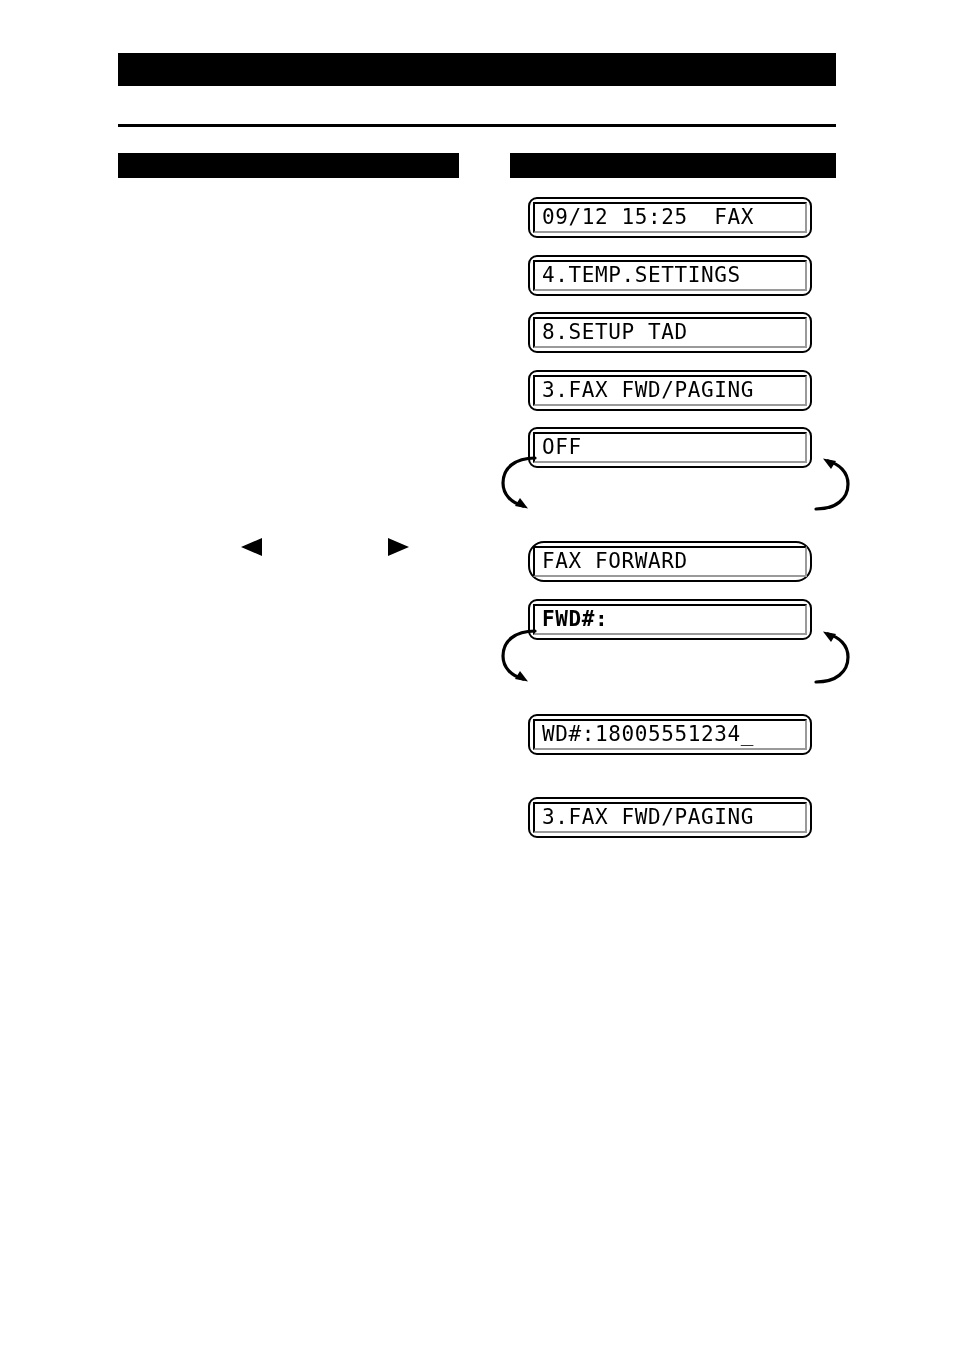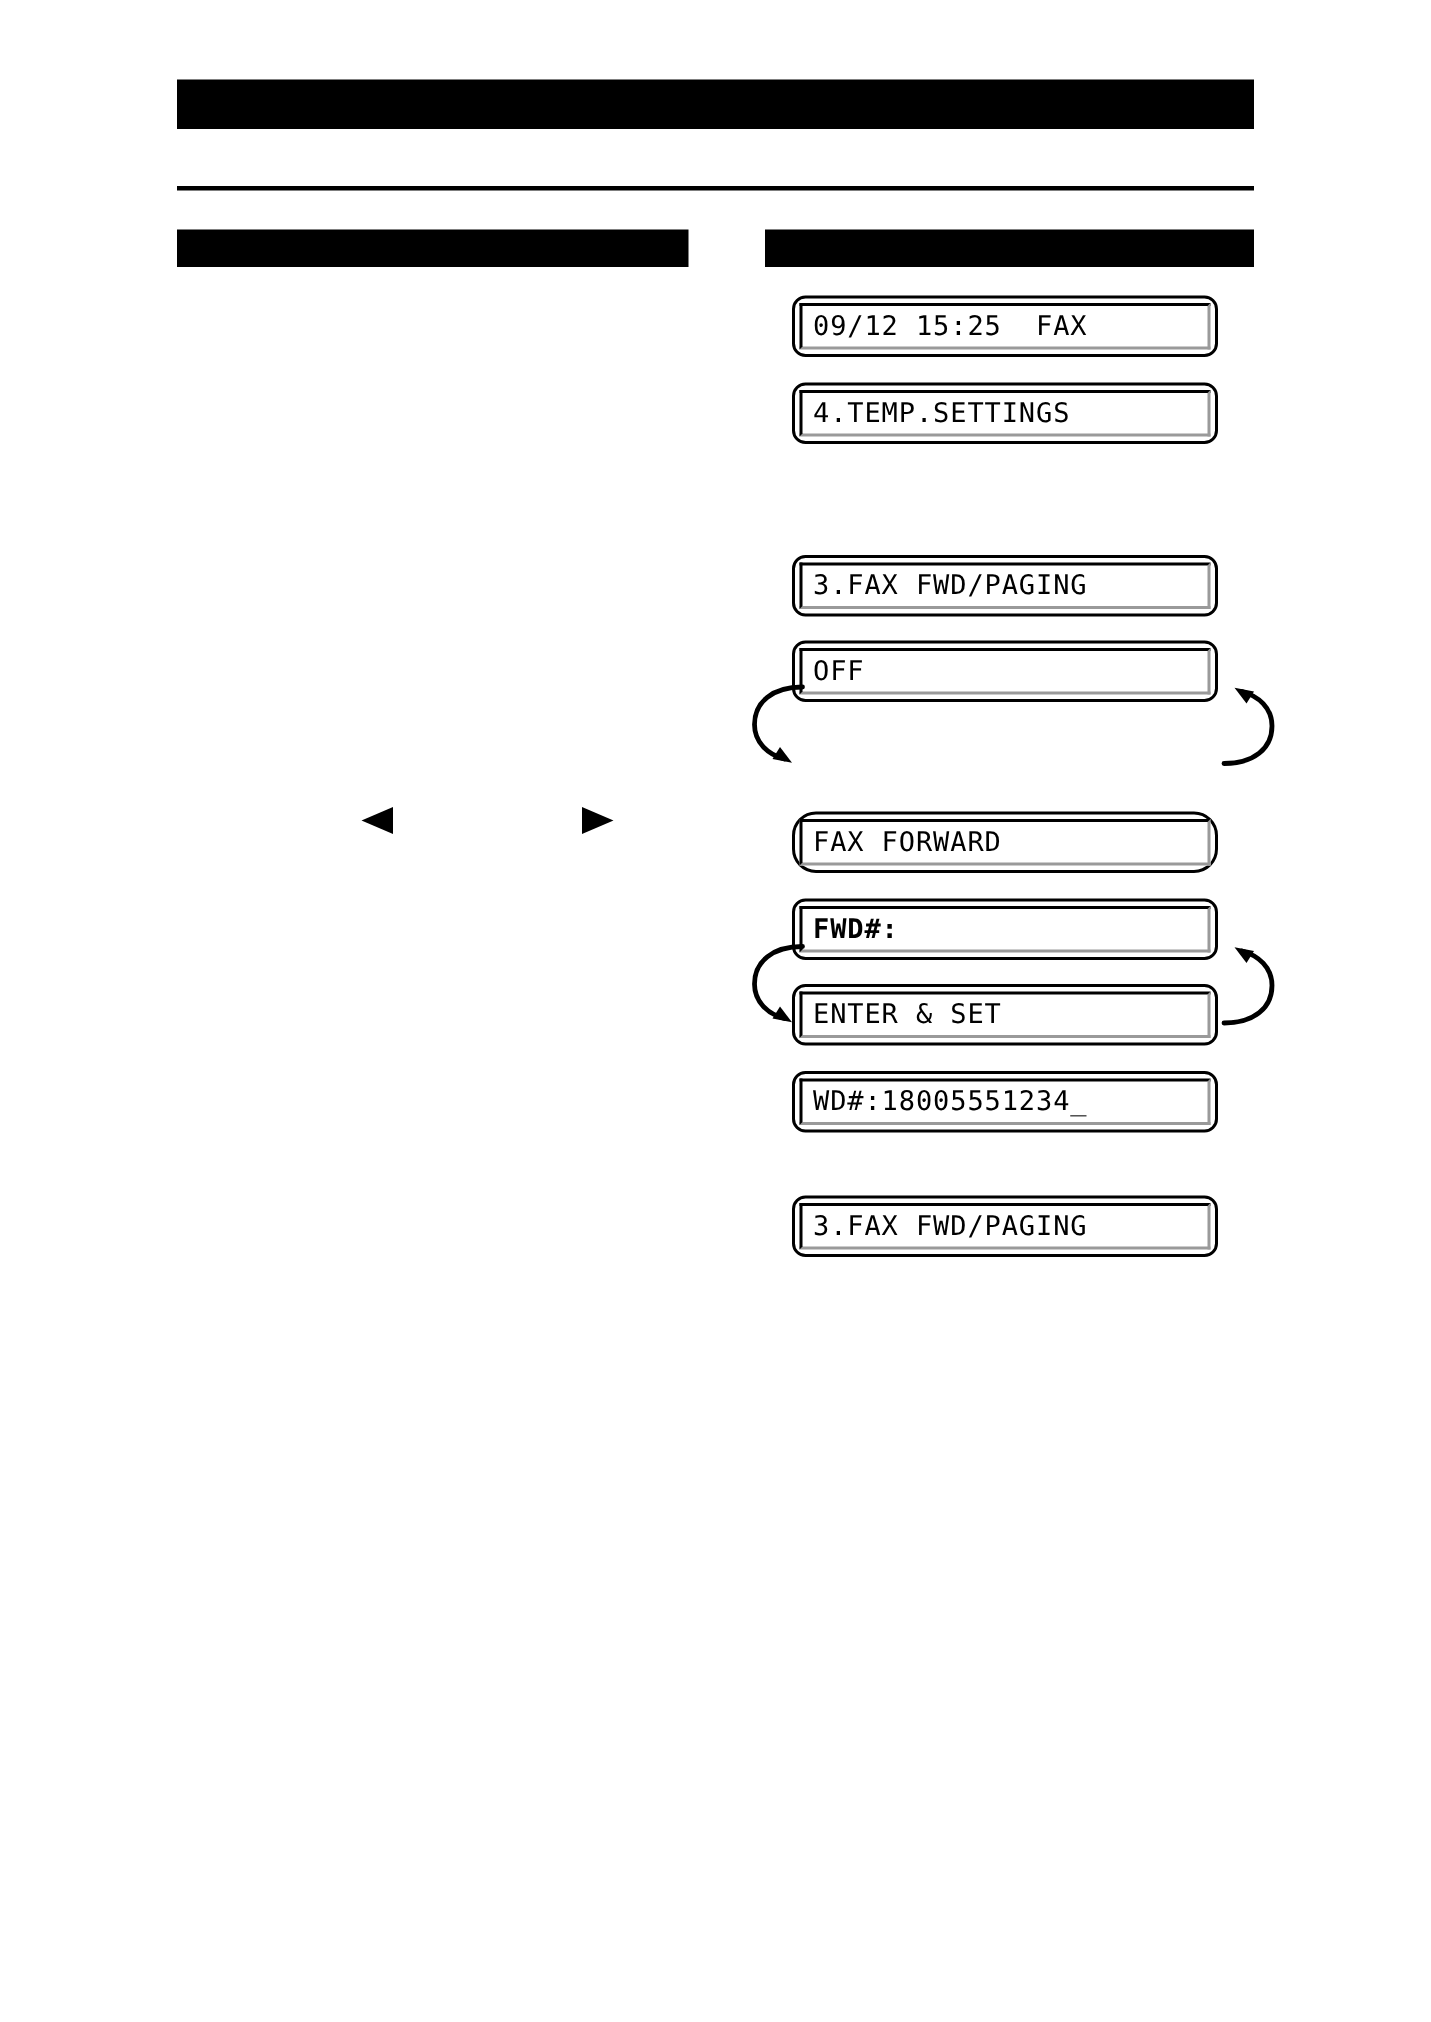--- a/index.html
+++ b/index.html
@@ -82,21 +82,21 @@
     border: 2px solid #000000;
     border-right-color: #9a9a9a;
     border-bottom-color: #9a9a9a;
     background: #ffffff;
     display: flex;
     align-items: center;
     padding-left: 7px;
   }
   .lcd-text {
     font-family: "DejaVu Sans Mono", "Liberation Mono", monospace;
-    font-size: 18px;
+    font-size: 21px;
     line-height: 1;
     letter-spacing: 0.6px;
     color: #000000;
     white-space: pre;
   }
 
   
   .loop-arrow {
     position: absolute;
     pointer-events: none;
@@ -123,20 +123,25 @@
       <span class="lcd-text">09/12 15:25  FAX</span>
     </div>
   </div>
 
   <div class="lcd" style="top: 255px;">
     <div class="lcd-inner">
       <span class="lcd-text">4.TEMP.SETTINGS</span>
     </div>
   </div>
 
+  <div class="lcd" style="top: 312px;">
+    <div class="lcd-inner">
+      <span class="lcd-text">8.SETUP TAD</span>
+    </div>
+  </div>
 
   <div class="lcd" style="top: 370px;">
     <div class="lcd-inner">
       <span class="lcd-text">3.FAX FWD/PAGING</span>
     </div>
   </div>
 
   <div class="lcd" style="top: 427px;">
     <div class="lcd-inner">
       <span class="lcd-text">OFF</span>
@@ -149,25 +154,20 @@
       <span class="lcd-text">FAX FORWARD</span>
     </div>
   </div>
 
   <div class="lcd" style="top: 599px; font-weight: bold;">
     <div class="lcd-inner">
       <span class="lcd-text">FWD#:</span>
     </div>
   </div>
 
-  <div class="lcd" style="top: 656px;">
-    <div class="lcd-inner">
-      <span class="lcd-text">ENTER &amp; SET</span>
-    </div>
-  </div>
 
   <div class="lcd" style="top: 714px;">
     <div class="lcd-inner">
       <span class="lcd-text">WD#:18005551234_</span>
     </div>
   </div>
 
   <div class="lcd" style="top: 797px;">
     <div class="lcd-inner">
       <span class="lcd-text">3.FAX FWD/PAGING</span>

